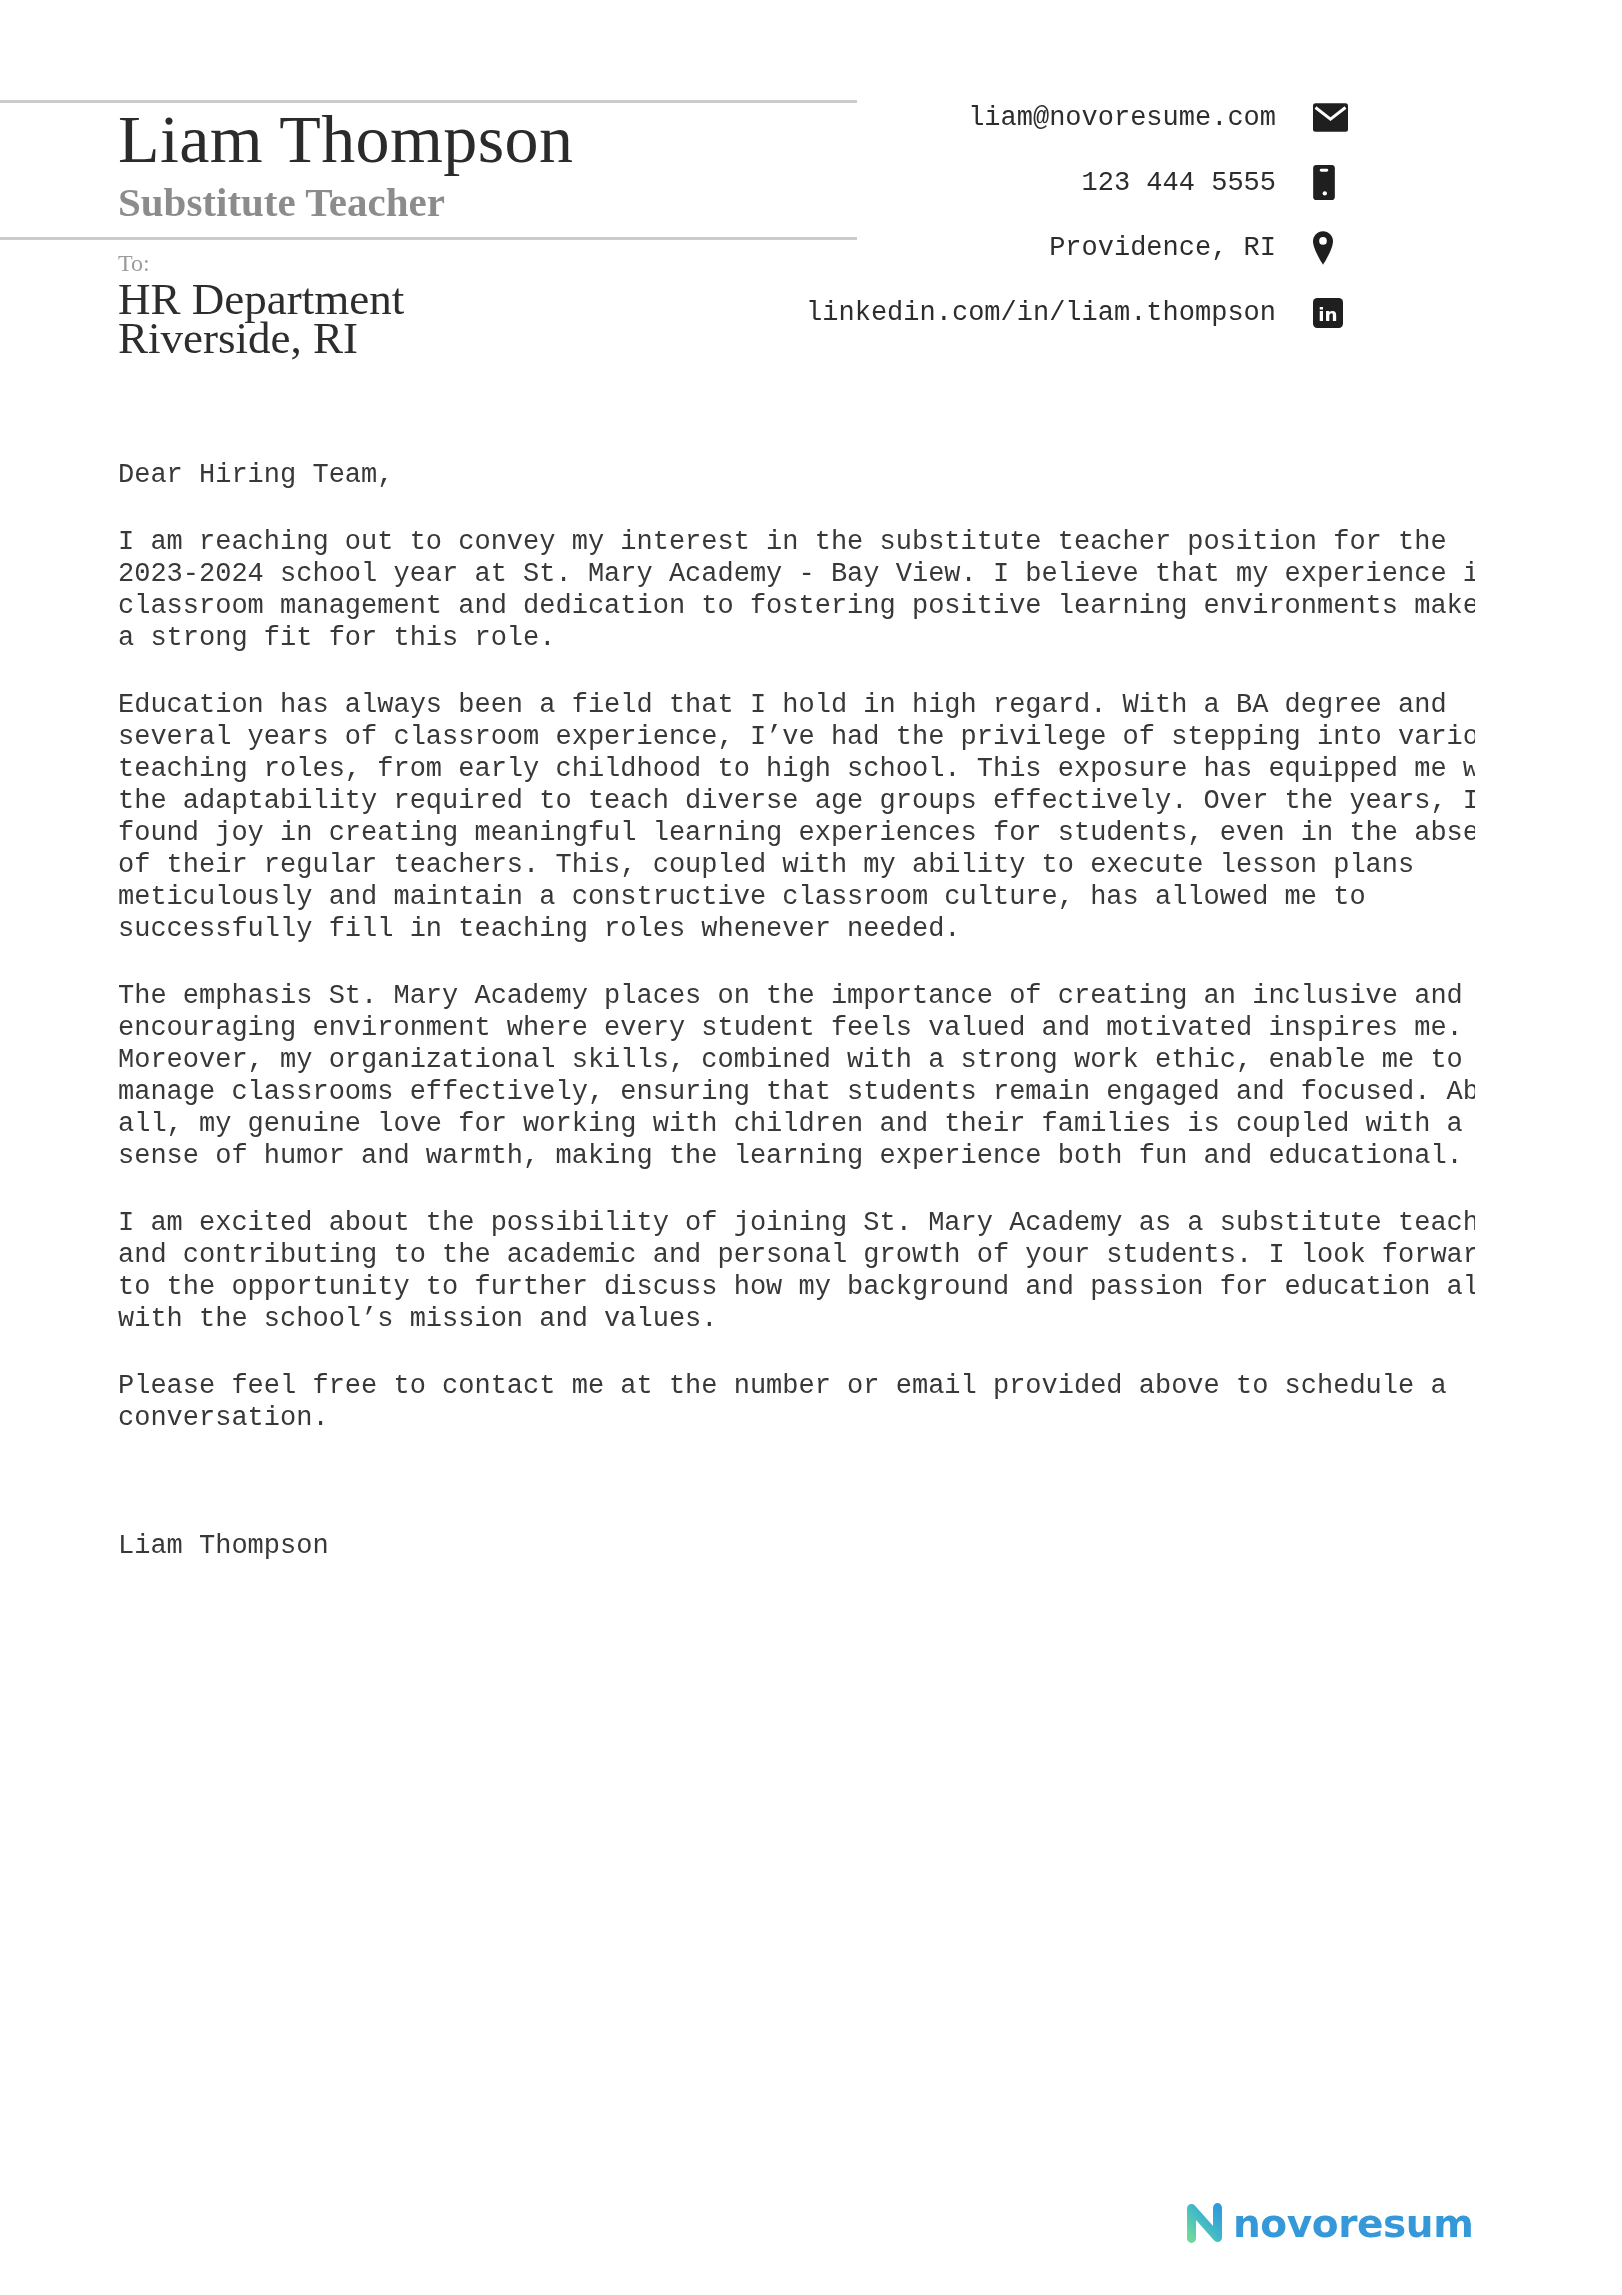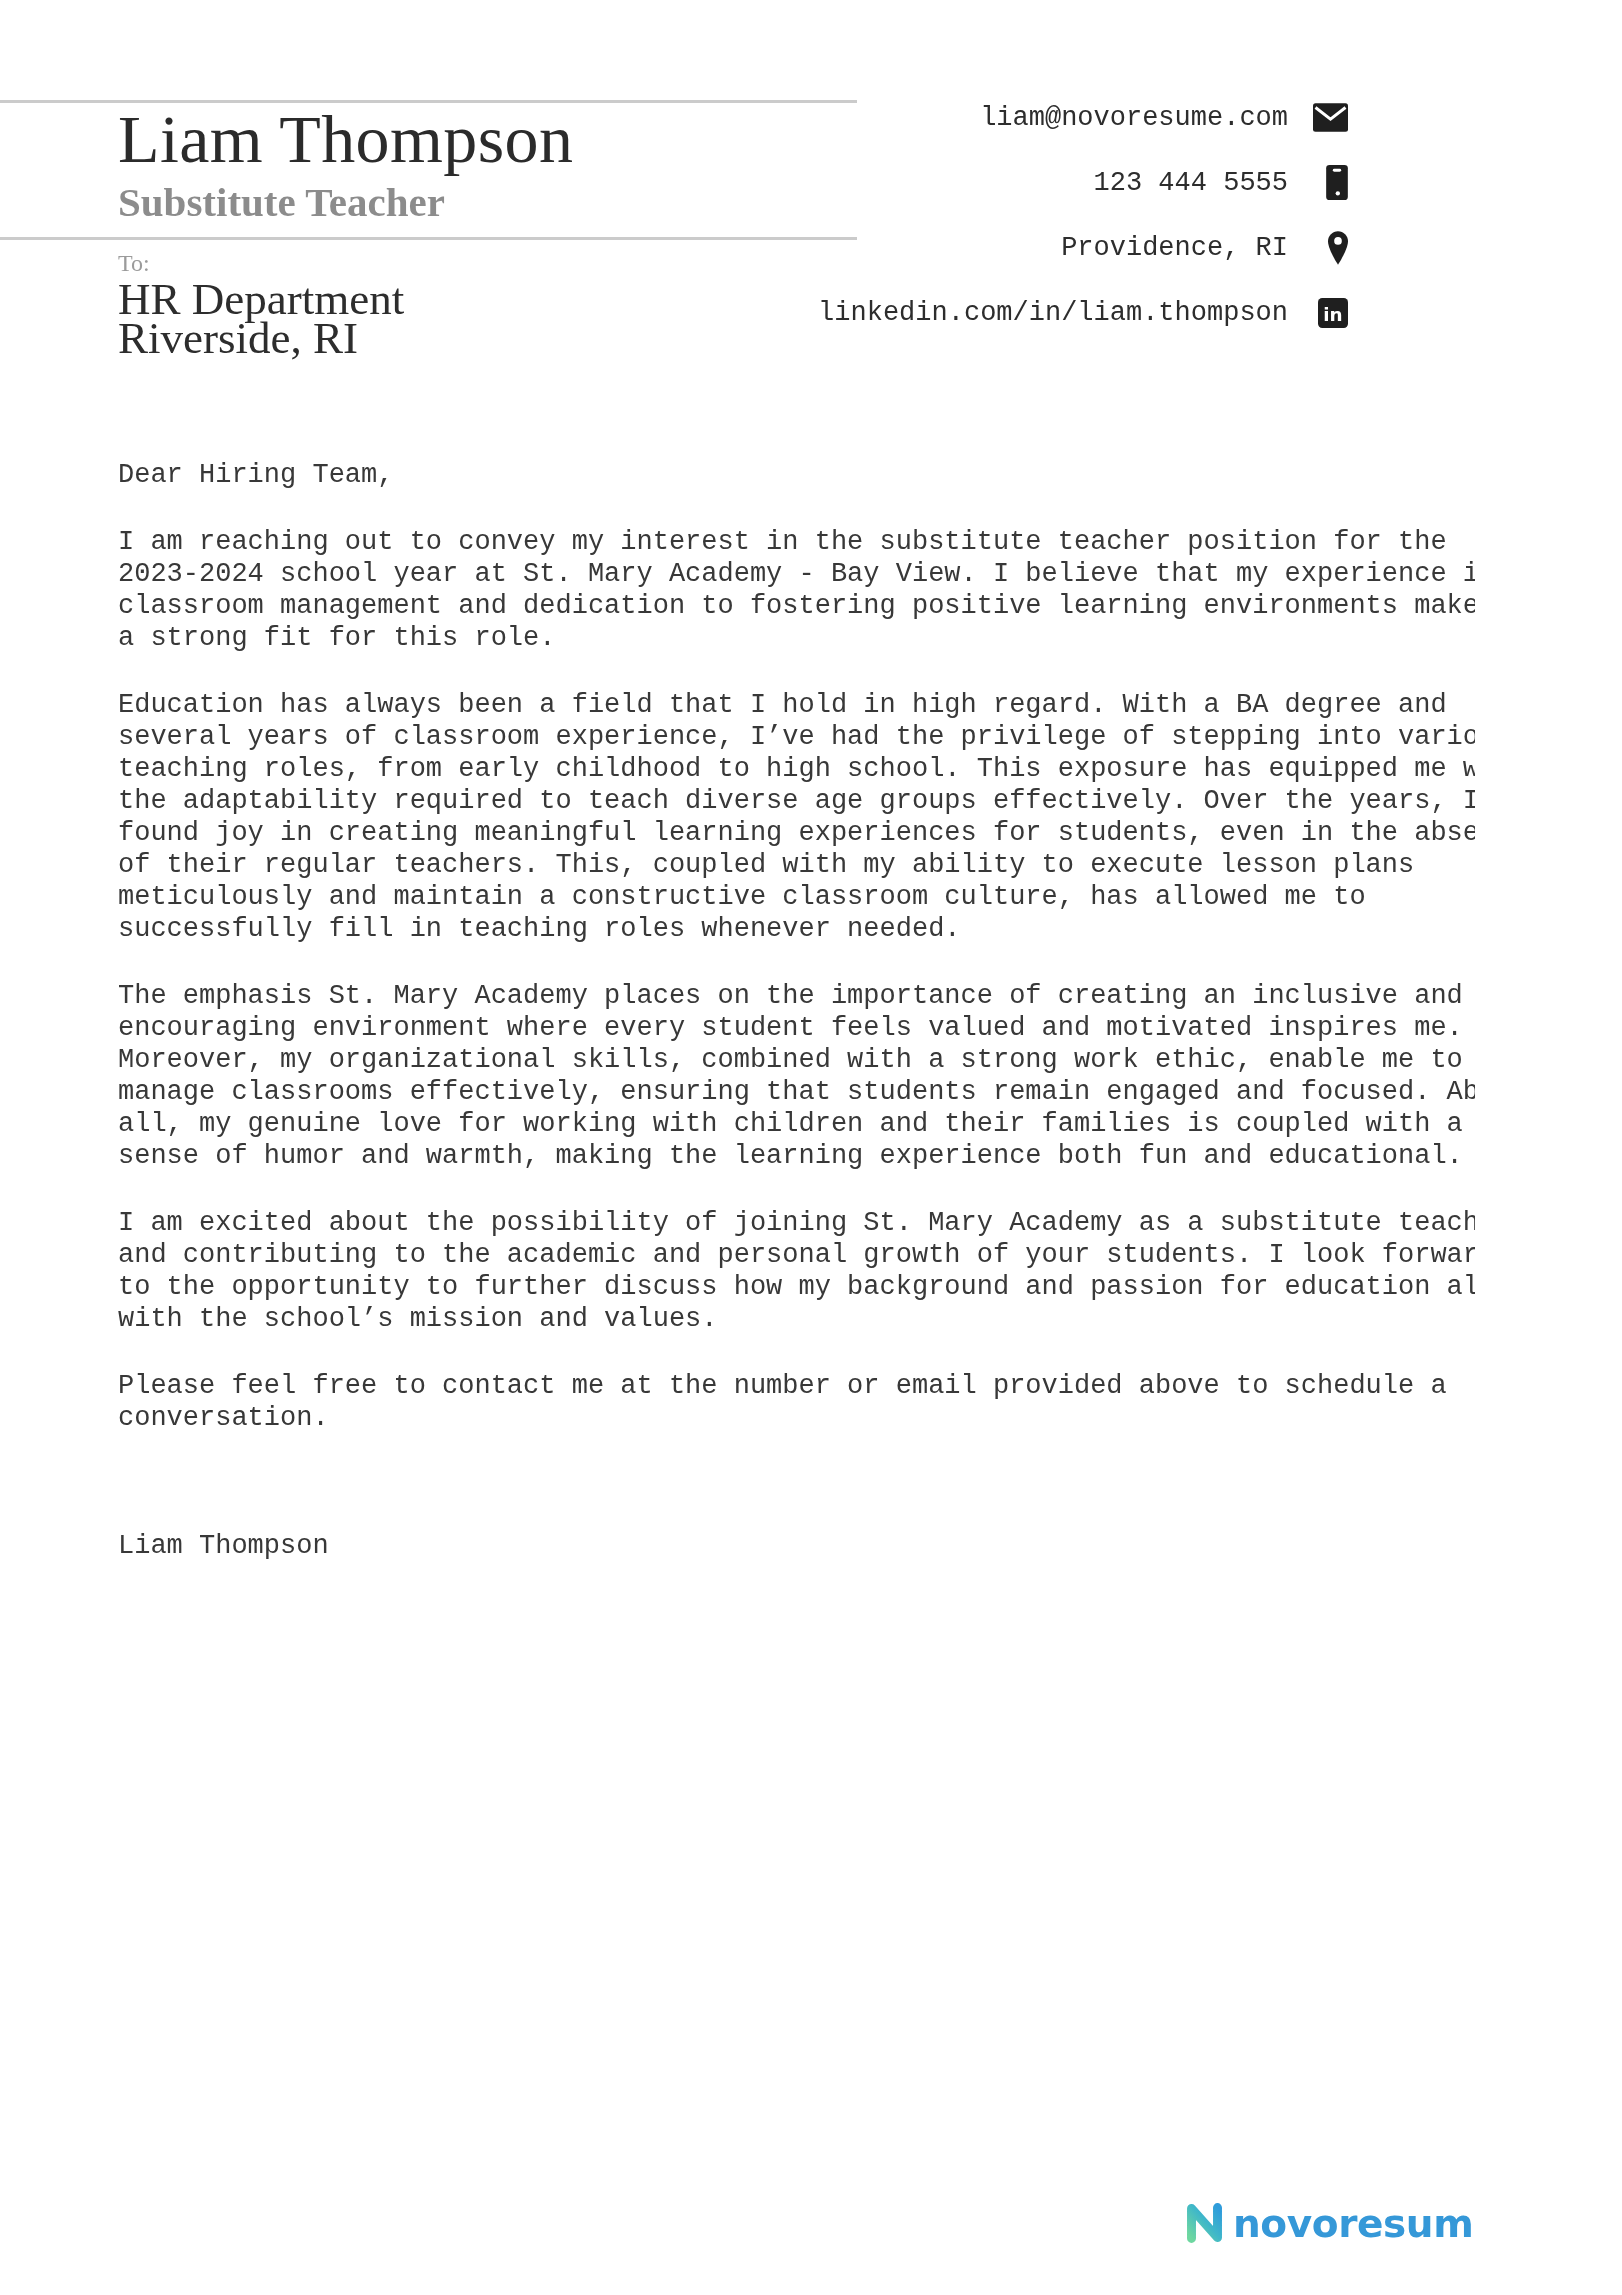--- a/index.html
+++ b/index.html
@@ -58,22 +58,23 @@
   .contact-text {
     font-size: 27px;
     color: #2d2d2d;
     white-space: nowrap;
     font-family: Liberation Mono, monospace;
   }
   .icon-box {
     width: 35px;
     display: flex;
     align-items: center;
-    justify-content: flex-end;
+    justify-content: flex-start;
     flex: 0 0 35px;
+    margin-left: 12px;
   }
 
   .recipient-block {
     position: absolute;
     left: 118px;
     top: 249px;
   }
   .to-label {
     font-size: 24px;
     line-height: 29px;

